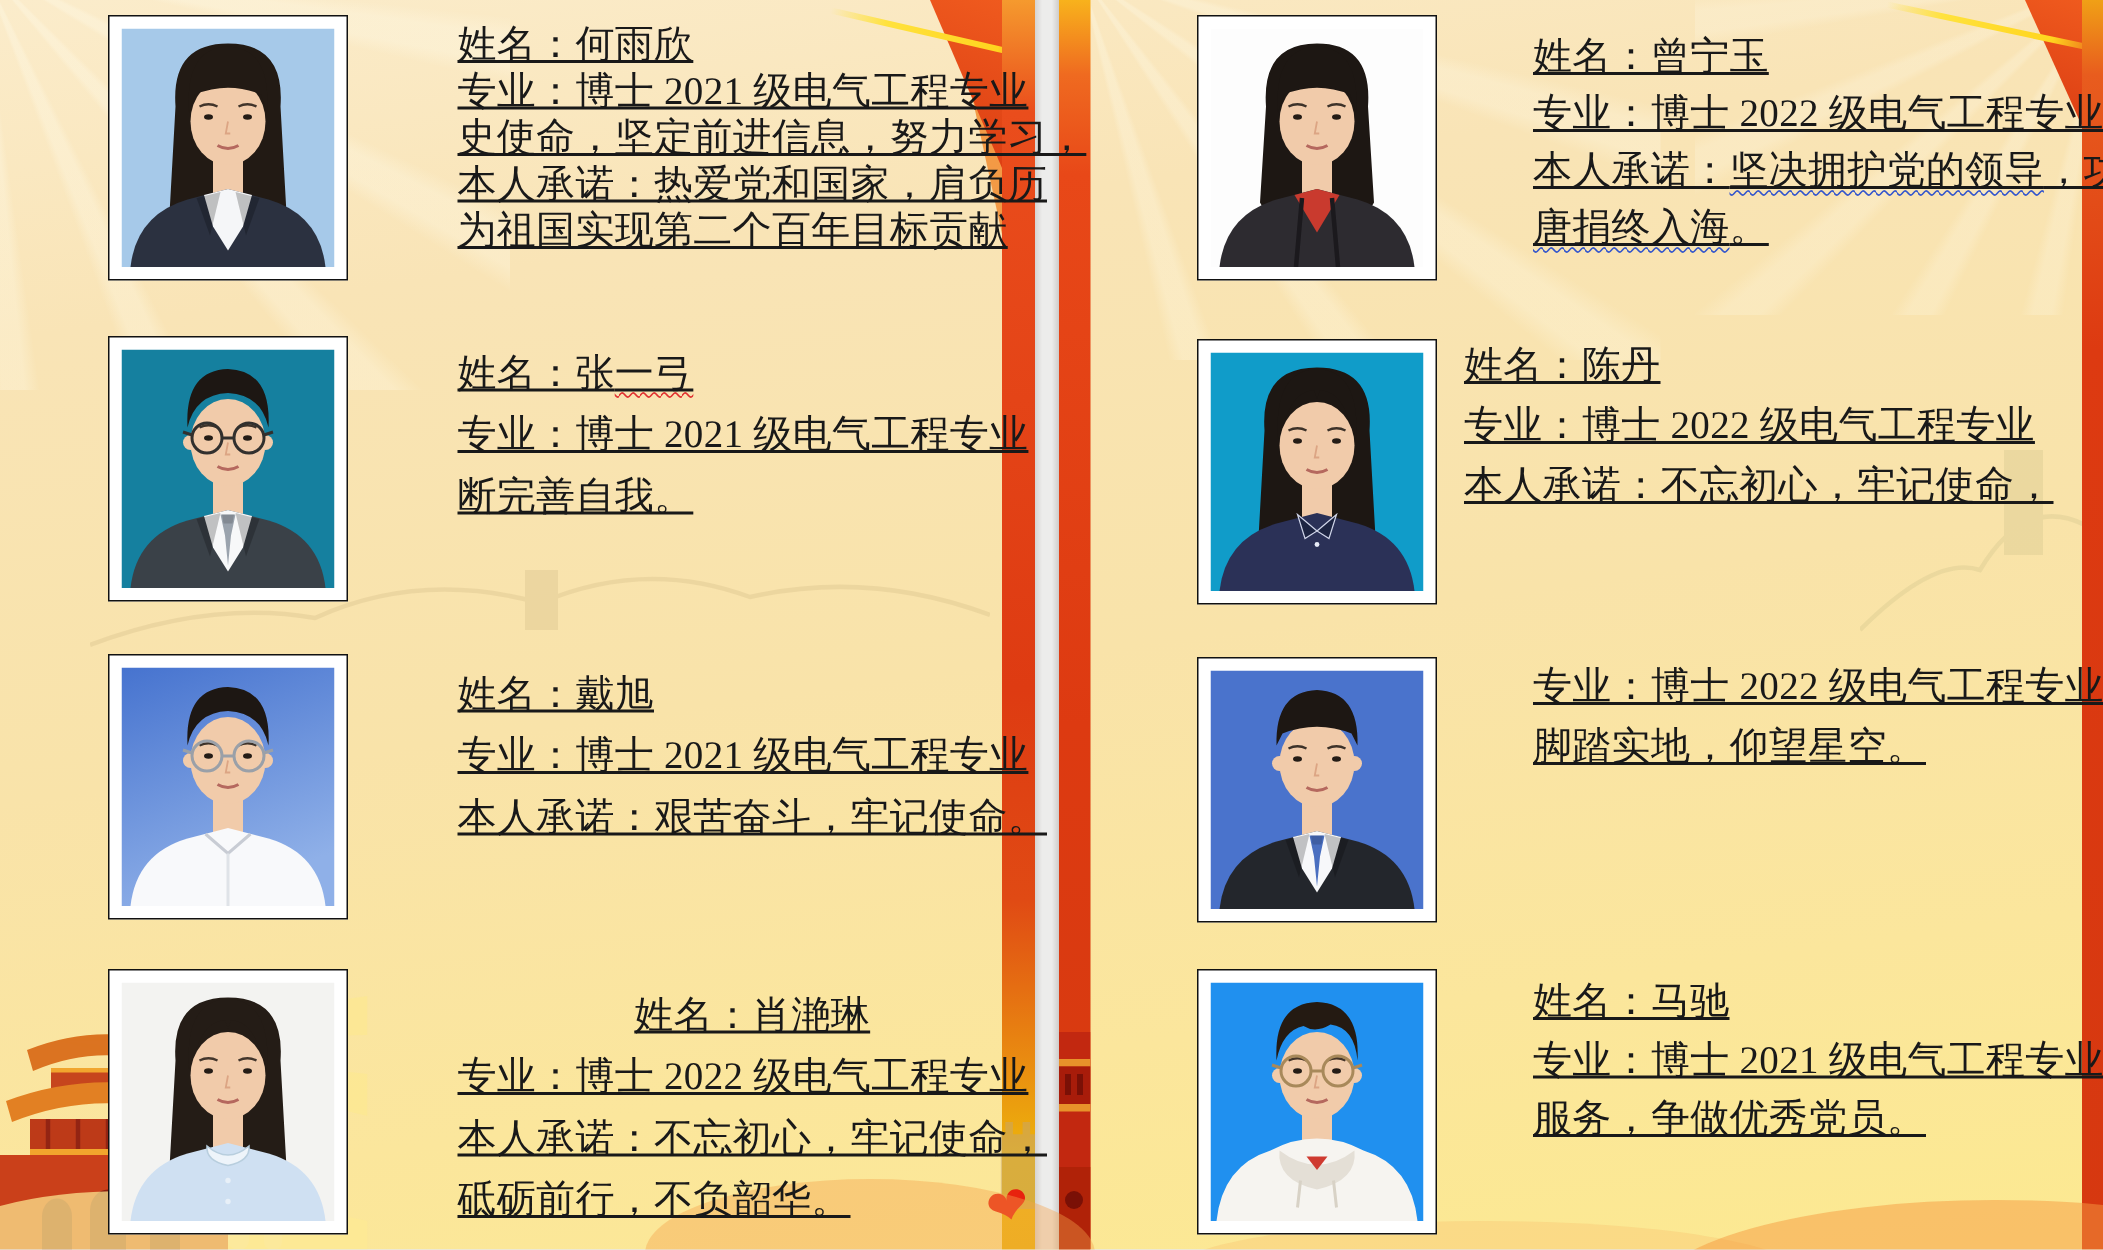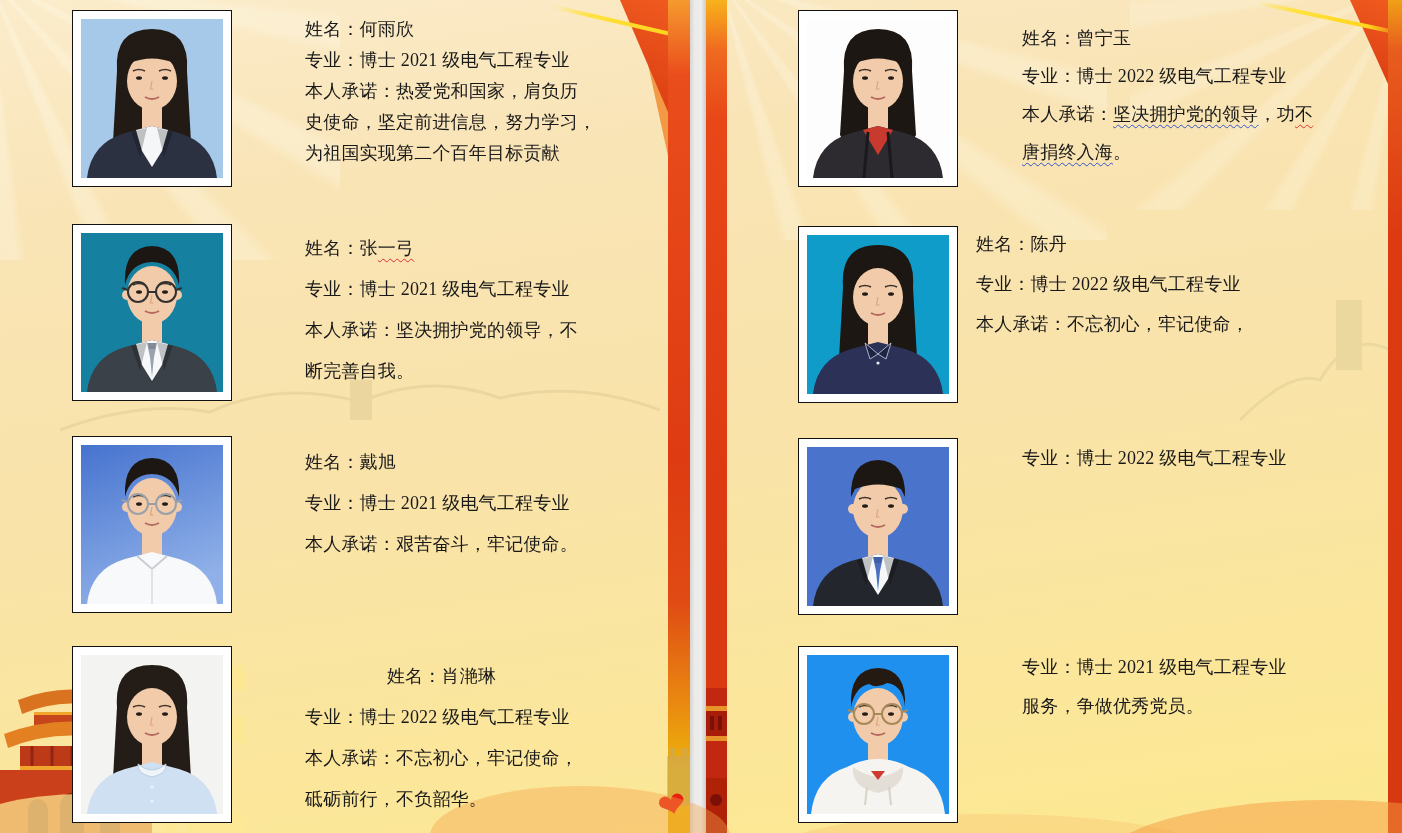--- a/index.html
+++ b/index.html
@@ -42,21 +42,21 @@
   #heart-deco{left:658px;top:788px;font-size:34px;color:#e8220e;transform:rotate(-14deg);line-height:1;font-family:"DejaVu Sans",sans-serif;}
   #gate-illustration{left:0;top:664px;width:245px;height:169px;}
   .soft-wave{border-radius:50%;}
   #wave-bottom-left{left:430px;top:786px;width:300px;height:100px;background:#f4a24a;opacity:.4;}
   #wave-bottom-right{left:1100px;top:800px;width:460px;height:130px;background:#f59a40;opacity:.5;}
   #wave-bottom-mid{left:780px;top:814px;width:420px;height:70px;background:#f6b060;opacity:.25;}
   .greatwall-mark{opacity:.14;}
   
   .photo-frame{position:absolute;width:142px;height:159px;background:#fff;border:1.5px solid #111;padding:8px;}
   .photo-frame svg{display:block;width:142px;height:159px;}
-  .entry-text{position:absolute;color:#191919;font-size:18px;letter-spacing:.2px;white-space:nowrap;}
+  .entry-text{position:absolute;color:#191919;font-size:26px;letter-spacing:.2px;white-space:nowrap;text-decoration:underline;}
   .tline{display:block;}
   .wavy-red{text-decoration-line:underline;text-decoration-style:wavy;text-decoration-color:#e03030;text-decoration-thickness:1px;text-underline-offset:4px;}
   .wavy-blue{text-decoration-line:underline;text-decoration-style:wavy;text-decoration-color:#3355cc;text-decoration-thickness:1px;text-underline-offset:4px;}
 </style>
 </head>
 <body>
 
 <div id="canvas">
 
   <div class="abs beams" id="beams-left"></div>
@@ -143,22 +143,22 @@
             <path d="M52,52 q6,-3 12,0 M78,52 q6,-3 12,0" stroke="#221a14" stroke-width="1.6" fill="none" opacity="0.85"></path>
             <ellipse cx="58" cy="59" rx="3" ry="1.8" fill="#241c16"></ellipse>
             <ellipse cx="84" cy="59" rx="3" ry="1.8" fill="#241c16"></ellipse>
             <path d="M71,62 l-1.5,8 l3,0" stroke="#dca584" stroke-width="1.2" fill="none"></path>
             <path d="M64,78 Q71,82 78,78" stroke="#b5685e" stroke-width="2" fill="none"></path>
           </svg>
         </div>
     <div class="entry-text" style="left: 305px; top: 14px;">
           <div class="tline" style="line-height: 31px;"><span>姓名：何雨欣</span></div>
           <div class="tline" style="line-height: 31px;"><span>专业：博士 2021 级电气工程专业</span></div>
+          <div class="tline" style="line-height: 31px;"><span>史使命，坚定前进信息，努力学习，</span></div>
           <div class="tline" style="line-height: 31px;"><span>本人承诺：热爱党和国家，肩负历</span></div>
-          <div class="tline" style="line-height: 31px;"><span>史使命，坚定前进信息，努力学习，</span></div>
           <div class="tline" style="line-height: 31px;"><span>为祖国实现第二个百年目标贡献</span></div>
         </div>
   </div>
 
   <div class="entry">
     <div class="photo-frame" style="left: 72px; top: 224px;">
           <svg viewBox="0 0 142 159" xmlns="http://www.w3.org/2000/svg">
             <rect width="142" height="159" fill="#15809f"></rect>
             <rect x="61" y="84" width="20" height="30" fill="#f1cbaa"></rect>
             <path d="M6,159 Q10,124 44,114 L71,107 L98,114 Q132,124 136,159 Z" fill="#3a4148"></path>
@@ -180,21 +180,20 @@
           <circle cx="57" cy="59" r="10"></circle>
               <circle cx="85" cy="59" r="10"></circle>
           <path d="M67,59 h8"></path>
               <path d="M47,57 l-6,-2 M95,57 l6,-2"></path>
             </g>
           </svg>
         </div>
     <div class="entry-text" style="left: 305px; top: 228px;">
           <div class="tline" style="line-height: 41px;"><span>姓名：张</span><span class="wavy-red">一弓</span></div>
           <div class="tline" style="line-height: 41px;"><span>专业：博士 2021 级电气工程专业</span></div>
-          <div class="tline" style="line-height: 41px;"><span>本人承诺：坚决拥护党的领导，不</span></div>
           <div class="tline" style="line-height: 41px;"><span>断完善自我。</span></div>
         </div>
   </div>
 
   <div class="entry">
     <div class="photo-frame" style="left: 72px; top: 436px;">
           <svg viewBox="0 0 142 159" xmlns="http://www.w3.org/2000/svg">
             <defs>
               <linearGradient id="pg3" x1="0" y1="0" x2="0.35" y2="1">
       <stop offset="0" stop-color="#4673cf"></stop>
@@ -326,20 +325,21 @@
             <path d="M44,50 Q43,14 71,13 Q99,14 98,50 L94,42 Q71,33 48,42 Z" fill="#1d1713"></path>
             <path d="M52,52 q6,-3 12,0 M78,52 q6,-3 12,0" stroke="#1d1713" stroke-width="1.6" fill="none" opacity="0.85"></path>
             <ellipse cx="58" cy="59" rx="3" ry="1.8" fill="#241c16"></ellipse>
             <ellipse cx="84" cy="59" rx="3" ry="1.8" fill="#241c16"></ellipse>
             <path d="M71,62 l-1.5,8 l3,0" stroke="#dca584" stroke-width="1.2" fill="none"></path>
             <path d="M64,78 Q71,82 78,78" stroke="#b5685e" stroke-width="2" fill="none"></path>
           </svg>
         </div>
     <div class="entry-text" style="left: 1022px; top: 438px;">
           <div class="tline" style="line-height: 40px;"><span>专业：博士 2022 级电气工程专业</span></div>
+          <div class="tline" style="line-height: 40px;"><span>脚踏实地，仰望星空。</span></div>
         </div>
   </div>
 
   <div class="entry">
     <div class="photo-frame" style="left: 798px; top: 646px;">
           <svg viewBox="0 0 142 159" xmlns="http://www.w3.org/2000/svg">
             <rect width="142" height="159" fill="#2090ef"></rect>
             <rect x="61" y="84" width="20" height="30" fill="#f1cbaa"></rect>
             <path d="M4,159 Q8,122 40,112 Q55,104 71,104 Q87,104 102,112 Q134,122 138,159 Z" fill="#f6f4f0"></path>
             <path d="M46,112 Q71,131 96,112 Q98,132 71,138 Q44,132 46,112 Z" fill="#e4dfd6"></path>
@@ -356,18 +356,19 @@
             <path d="M64,78 Q71,82 78,78" stroke="#b5685e" stroke-width="2" fill="none"></path>
             <g stroke="#a8895a" fill="none" stroke-width="2">
           <circle cx="57" cy="59" r="10"></circle>
               <circle cx="85" cy="59" r="10"></circle>
           <path d="M67,59 h8"></path>
               <path d="M47,57 l-6,-2 M95,57 l6,-2"></path>
             </g>
           </svg>
         </div>
     <div class="entry-text" style="left: 1022px; top: 648px;">
+          <div class="tline" style="line-height: 39px;"><span>姓名：马驰</span></div>
           <div class="tline" style="line-height: 39px;"><span>专业：博士 2021 级电气工程专业</span></div>
           <div class="tline" style="line-height: 39px;"><span>服务，争做优秀党员。</span></div>
         </div>
   </div>
 </div>
 </div>
 
 </body></html>

